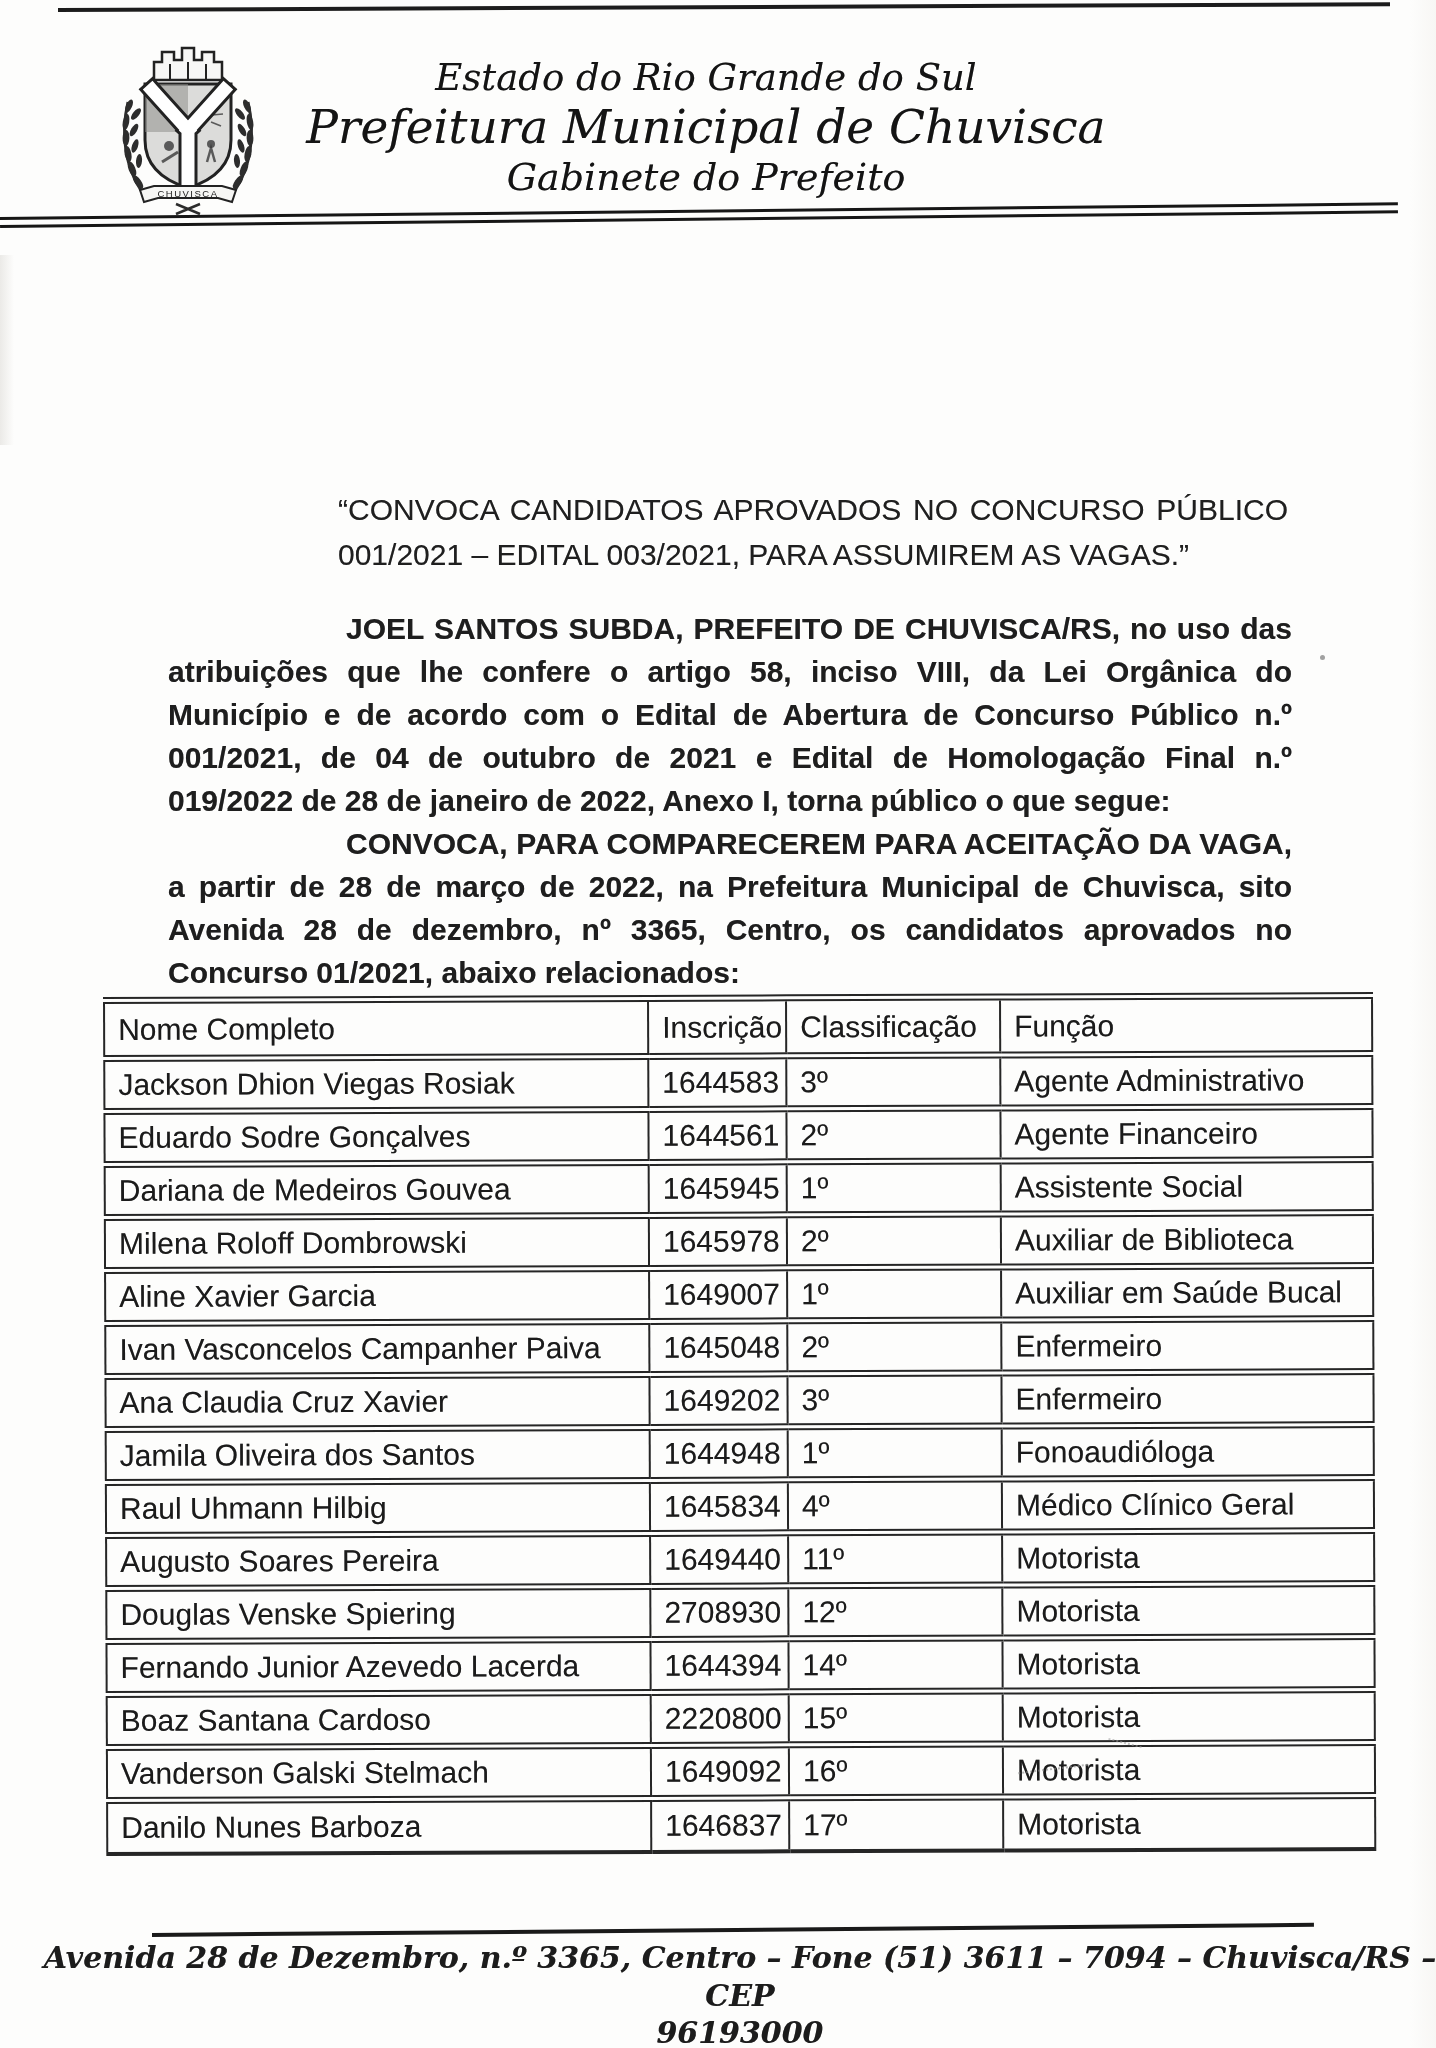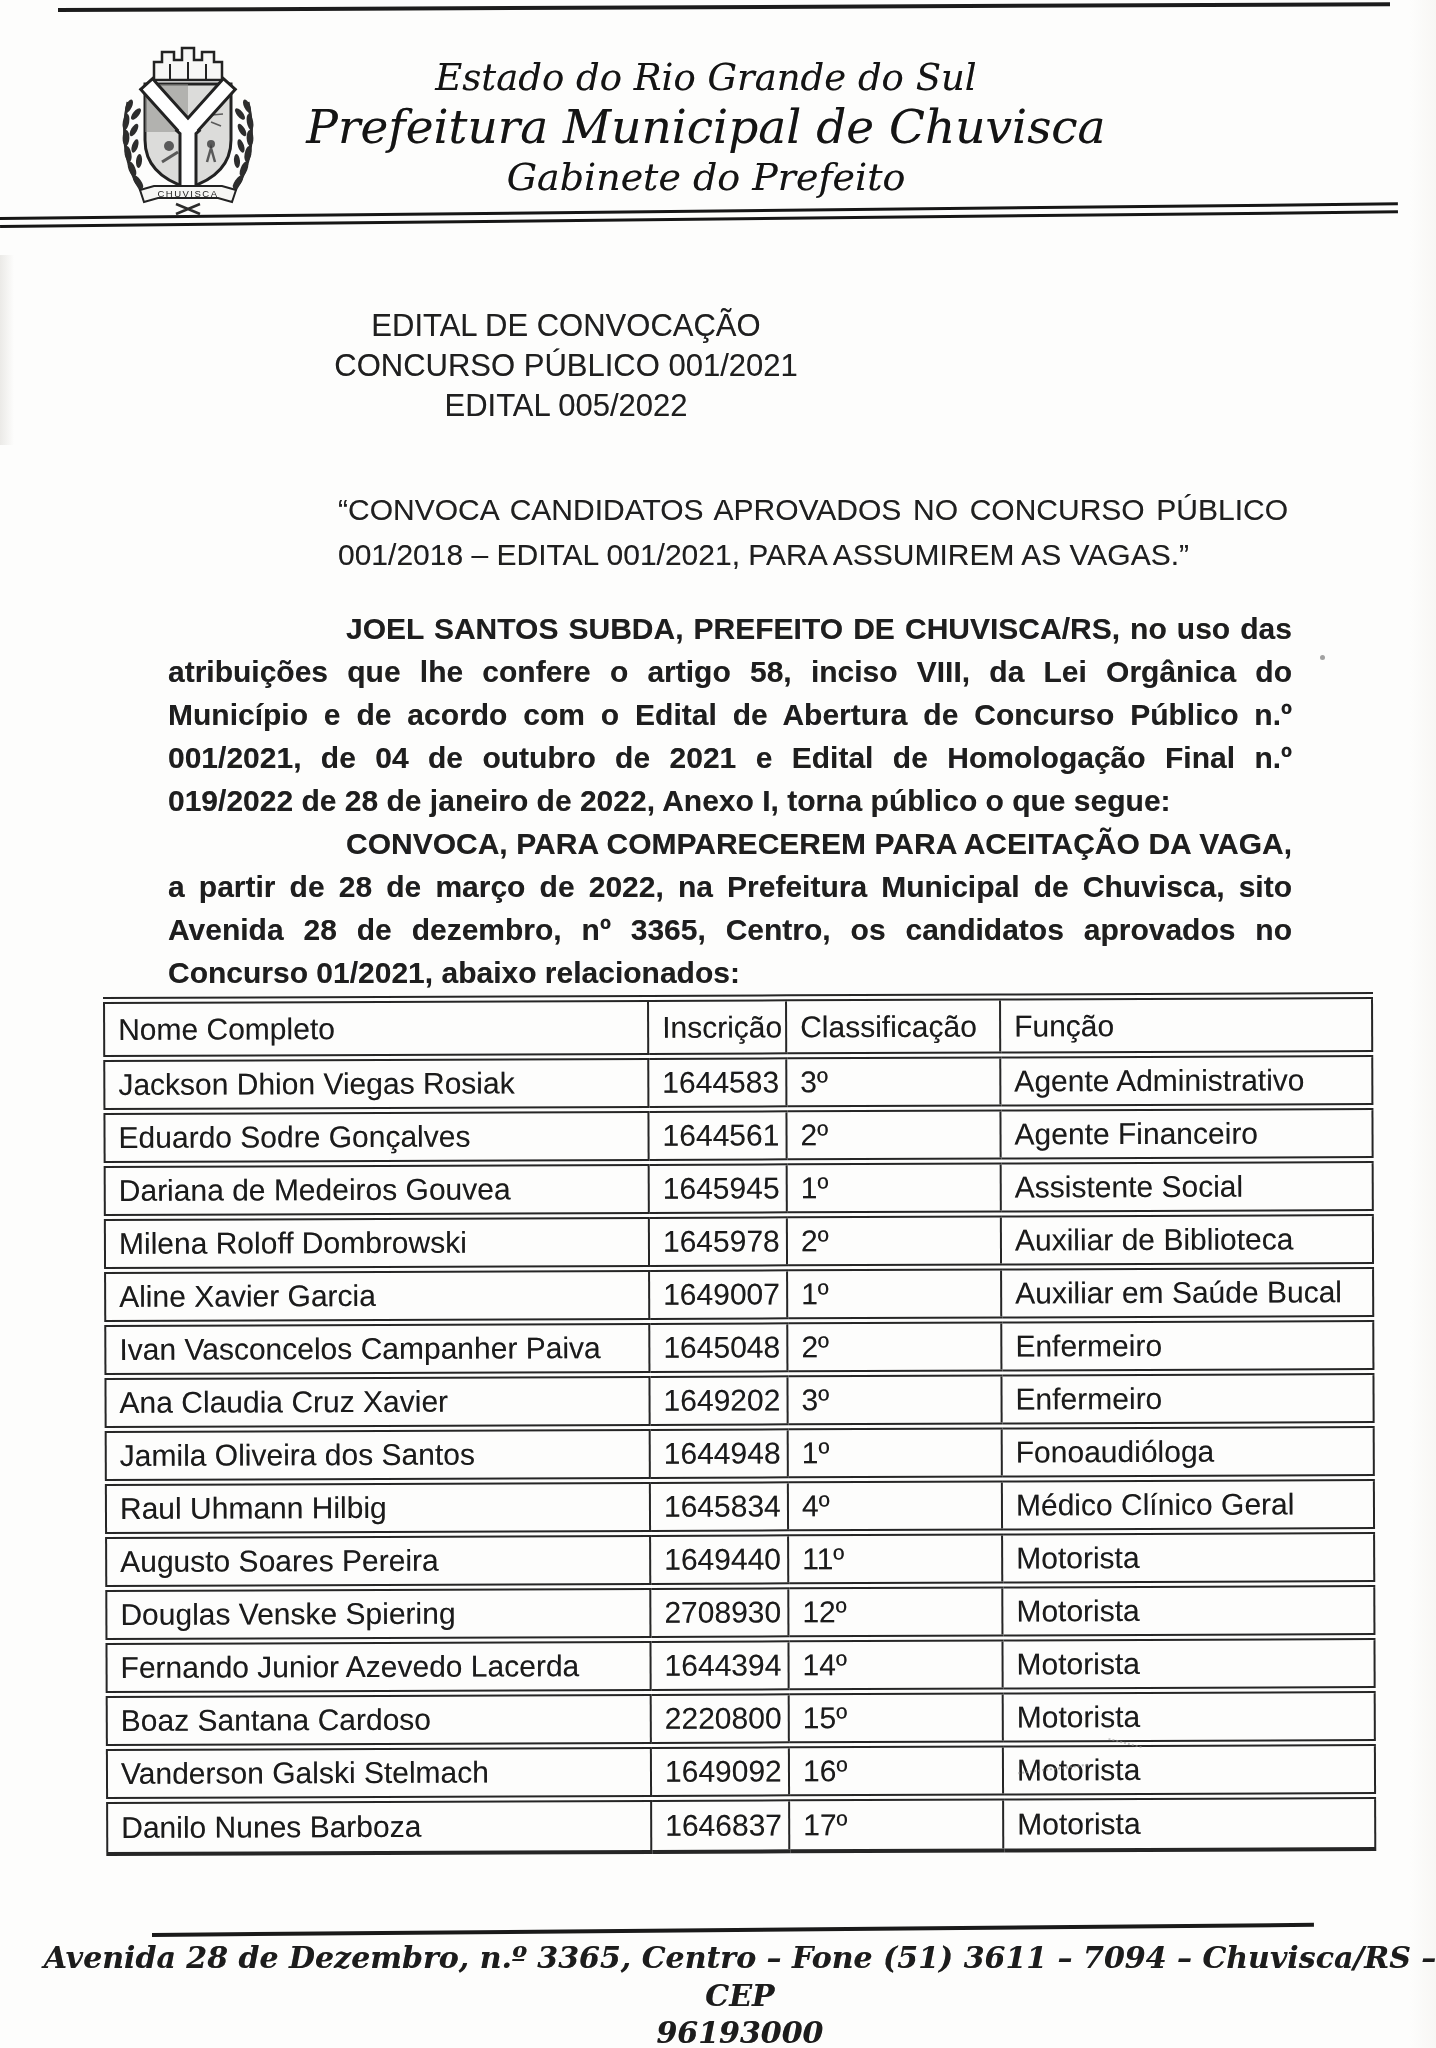--- a/index.html
+++ b/index.html
@@ -141,27 +141,22 @@
   </svg>
 
   <div class="header-text soft">
     <div class="header-line1">Estado do Rio Grande do Sul</div>
     <div class="header-line2">Prefeitura Municipal de Chuvisca</div>
     <div class="header-line3">Gabinete do Prefeito</div>
   </div>
 
   <div class="header-rule"></div>
 
-  <div class="title-block soft">
-    <div>EDITAL DE CONVOCAÇÃO</div>
-    <div>CONCURSO PÚBLICO 001/2021</div>
-    <div>EDITAL 005/2022</div>
-  </div>
-
-  <div class="quote-block soft">“CONVOCA CANDIDATOS APROVADOS NO CONCURSO PÚBLICO 001/2018 – EDITAL 001/2021, PARA ASSUMIREM AS VAGAS.”</div>
+
+  <div class="quote-block soft">“CONVOCA CANDIDATOS APROVADOS NO CONCURSO PÚBLICO 001/2021 – EDITAL 003/2021, PARA ASSUMIREM AS VAGAS.”</div>
 
   <div class="body-block soft">
     <p>JOEL SANTOS SUBDA, PREFEITO DE CHUVISCA/RS, no uso das atribuições que lhe confere o artigo 58, inciso VIII, da Lei Orgânica do Município e de acordo com o Edital de Abertura de Concurso Público n.º 001/2021, de 04 de outubro de 2021 e Edital de Homologação Final n.º 019/2022 de 28 de janeiro de 2022, Anexo I, torna público o que segue:</p>
     <p>CONVOCA, PARA COMPARECEREM PARA ACEITAÇÃO DA VAGA, a partir de 28 de março de 2022, na Prefeitura Municipal de Chuvisca, sito Avenida 28 de dezembro, nº 3365, Centro, os candidatos aprovados no Concurso 01/2021, abaixo relacionados:</p>
   </div>
 
   <table class="doc-table soft">
     <colgroup>
       <col class="col-nome">
         <col class="col-inscricao">

